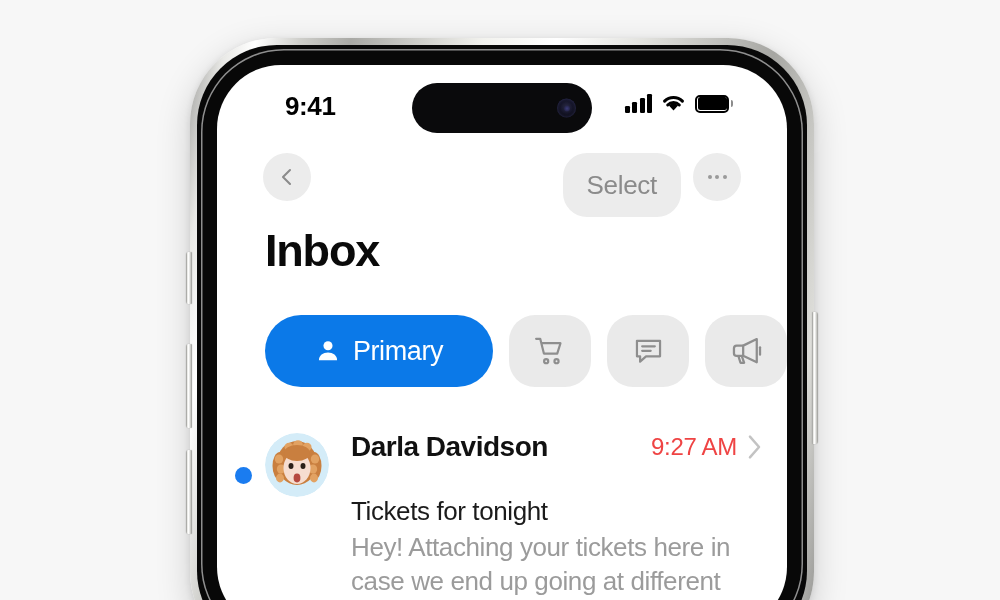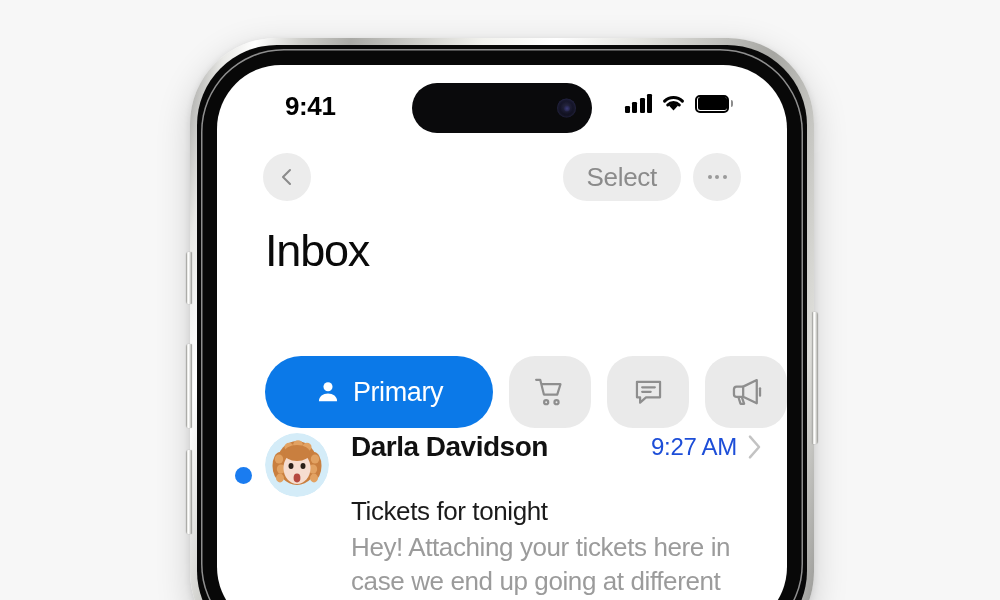--- a/index.html
+++ b/index.html
@@ -189,37 +189,37 @@
   #more-icon {
     display: flex; gap: 3.5px; align-items: center;
   }
   #more-icon span {
     width: 4px; height: 4px; border-radius: 50%; background: #9a9a9a;
   }
   #select-button {
     position: absolute;
     right: 106px; top: 6px;
     height: 48px;
-    padding: 0 24px;
+    padding: 8px 24px;
     border-radius: 24px;
     background: #ececec;
     display: flex; align-items: center; justify-content: center;
     font-size: 26px;
     color: #8b8b8b;
     letter-spacing: -0.3px;
     cursor: pointer;
   }
 
   
   #page-title {
     position: absolute;
     left: 48px;
     top: 160px;
     font-size: 45px;
-    font-weight: normal;
+    font-weight: bold;
     letter-spacing: -1.2px;
     color: #0a0a0a;
   }
 
   
   #filter-tabs {
     position: absolute;
     left: 48px;
     top: 250px;
     display: flex;
@@ -227,21 +227,20 @@
     gap: 16px;
   }
   .tab-pill {
     height: 72px;
     border-radius: 36px;
     background: #eaeaea;
     display: flex;
     align-items: center;
     justify-content: center;
     cursor: pointer;
-    margin-top: 41px;
   }
   .tab-pill.active {
     background: #0b79e8;
   }
   #tab-primary { width: 228px; gap: 12px; }
   #tab-primary .tab-label {
     font-size: 27px;
     color: #fff;
     letter-spacing: -0.4px;
   }
@@ -301,21 +300,21 @@
   .meta {
     margin-left: auto;
     display: flex;
     align-items: center;
     gap: 9px;
     flex: 0 0 auto;
     padding-left: 10px;
   }
   .time {
     font-size: 24px;
-    color: #1d4ed8;
+    color: #ef4444;
     letter-spacing: -0.3px;
   }
   .subject {
     margin-top: 5px;
     font-size: 26px;
     color: #1b1b1b;
     letter-spacing: -0.4px;
     display: flex;
     align-items: center;
   }

